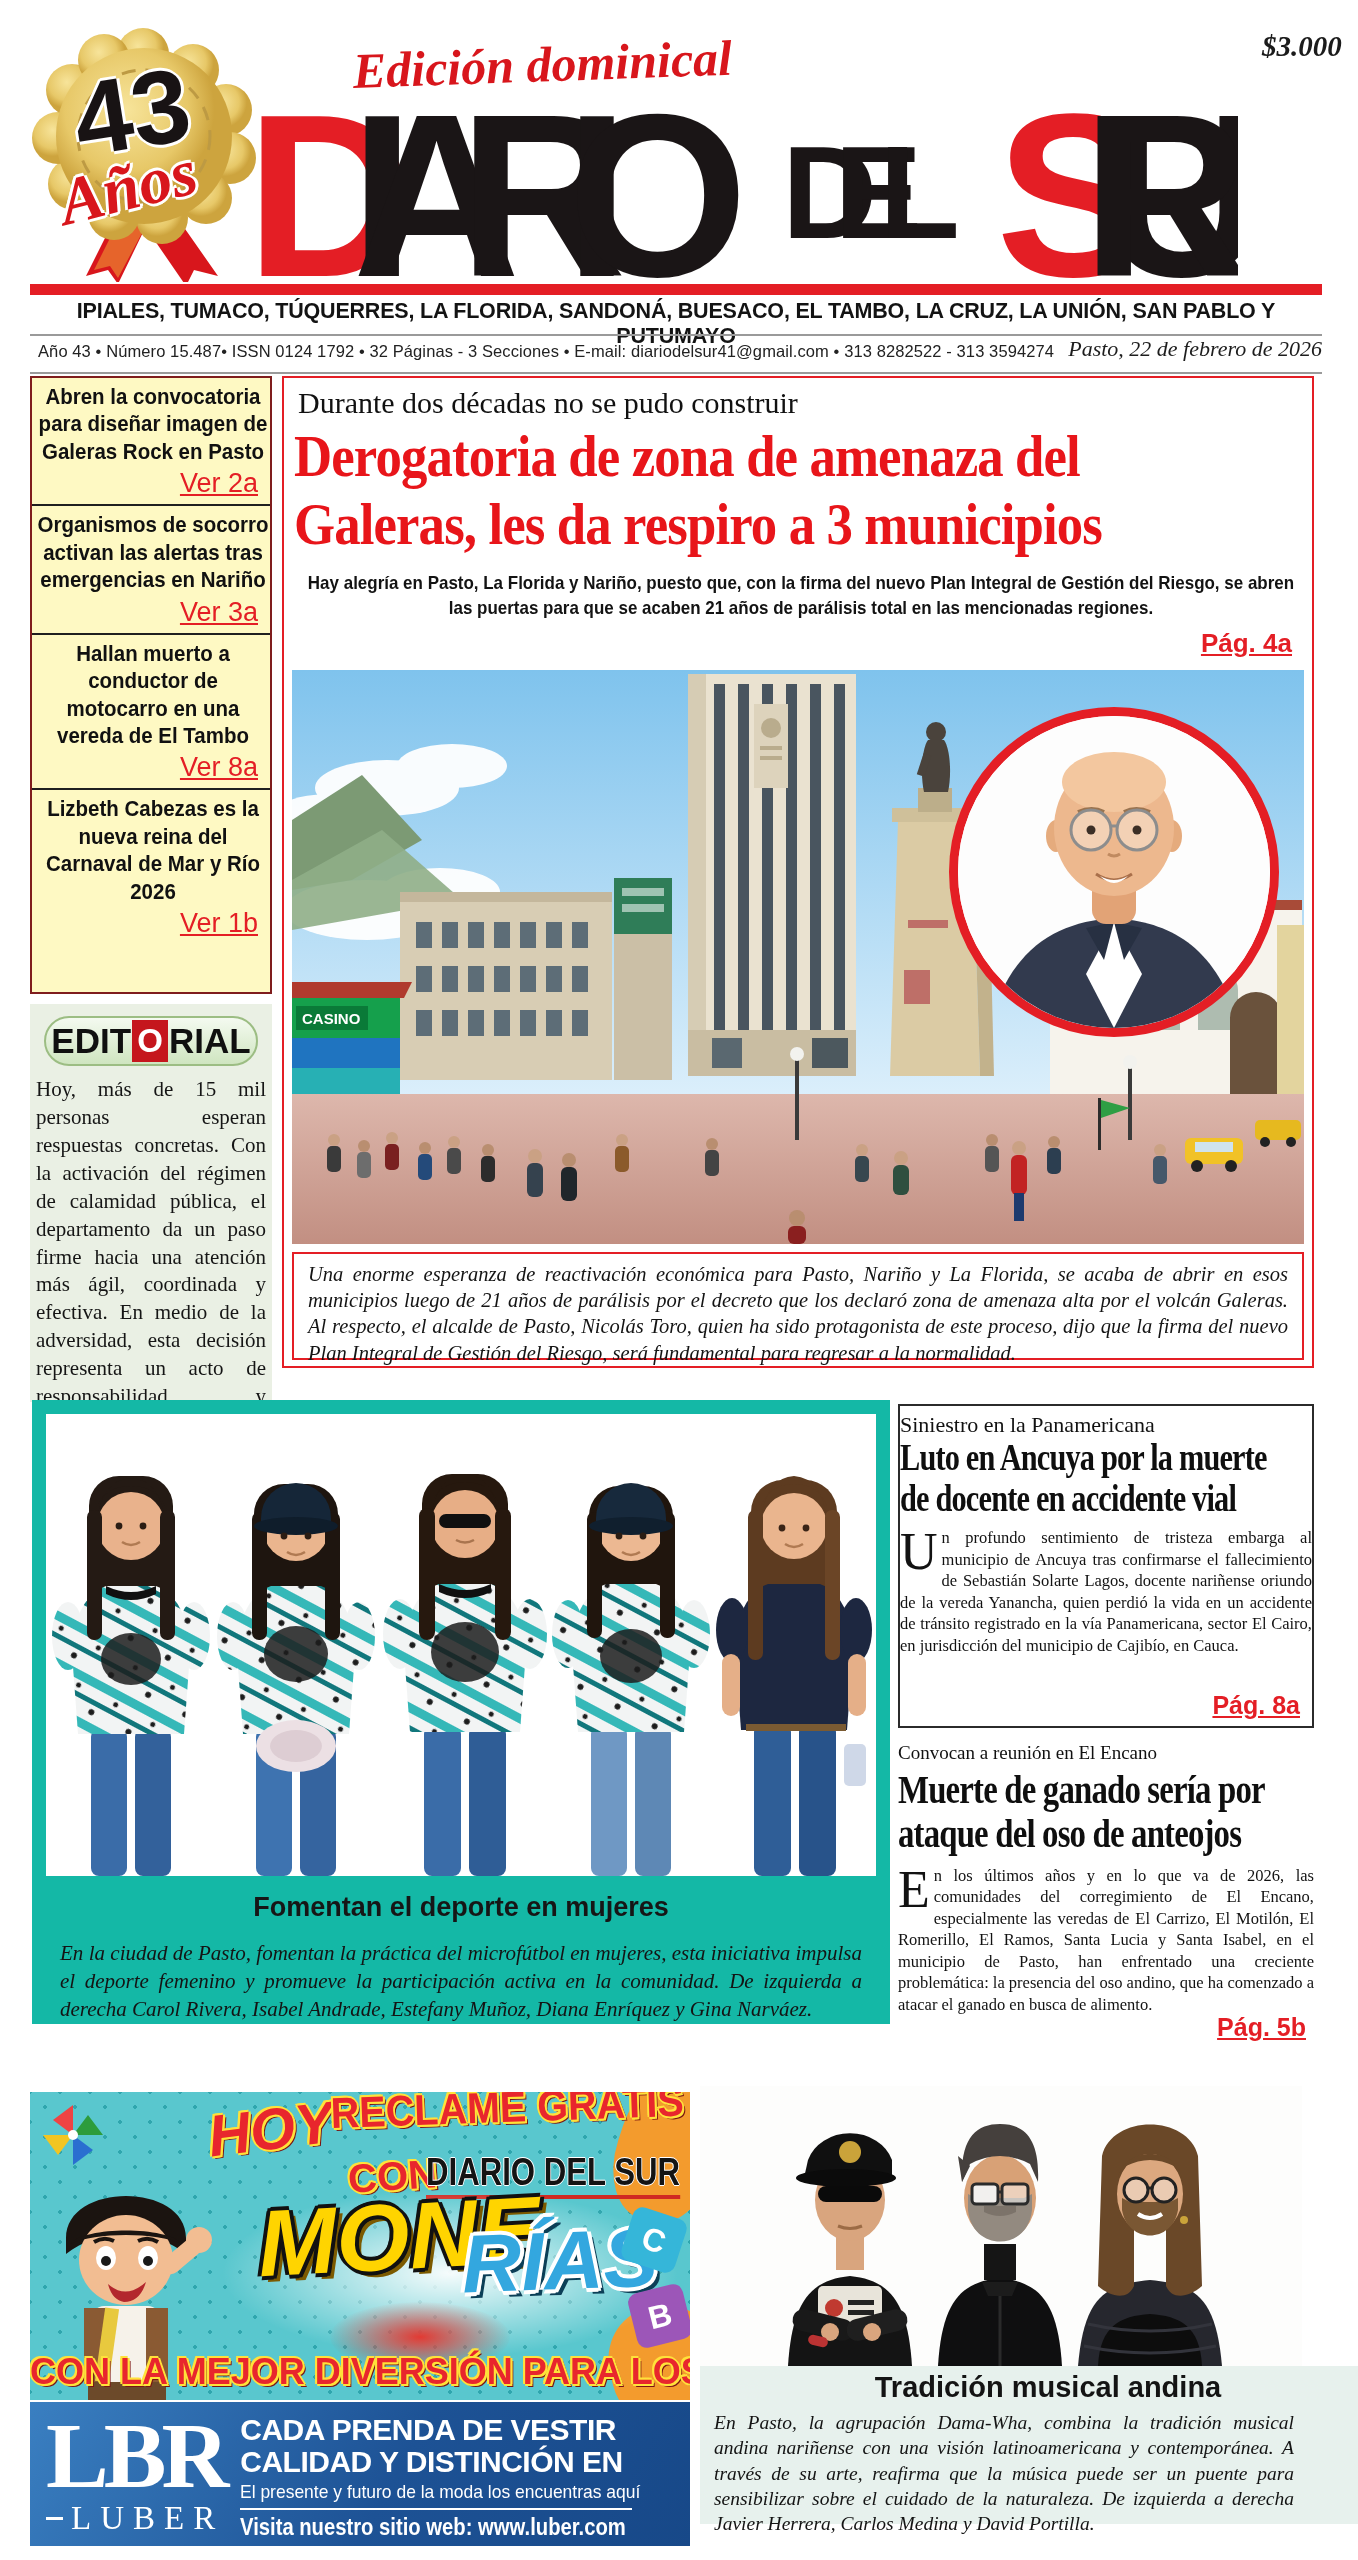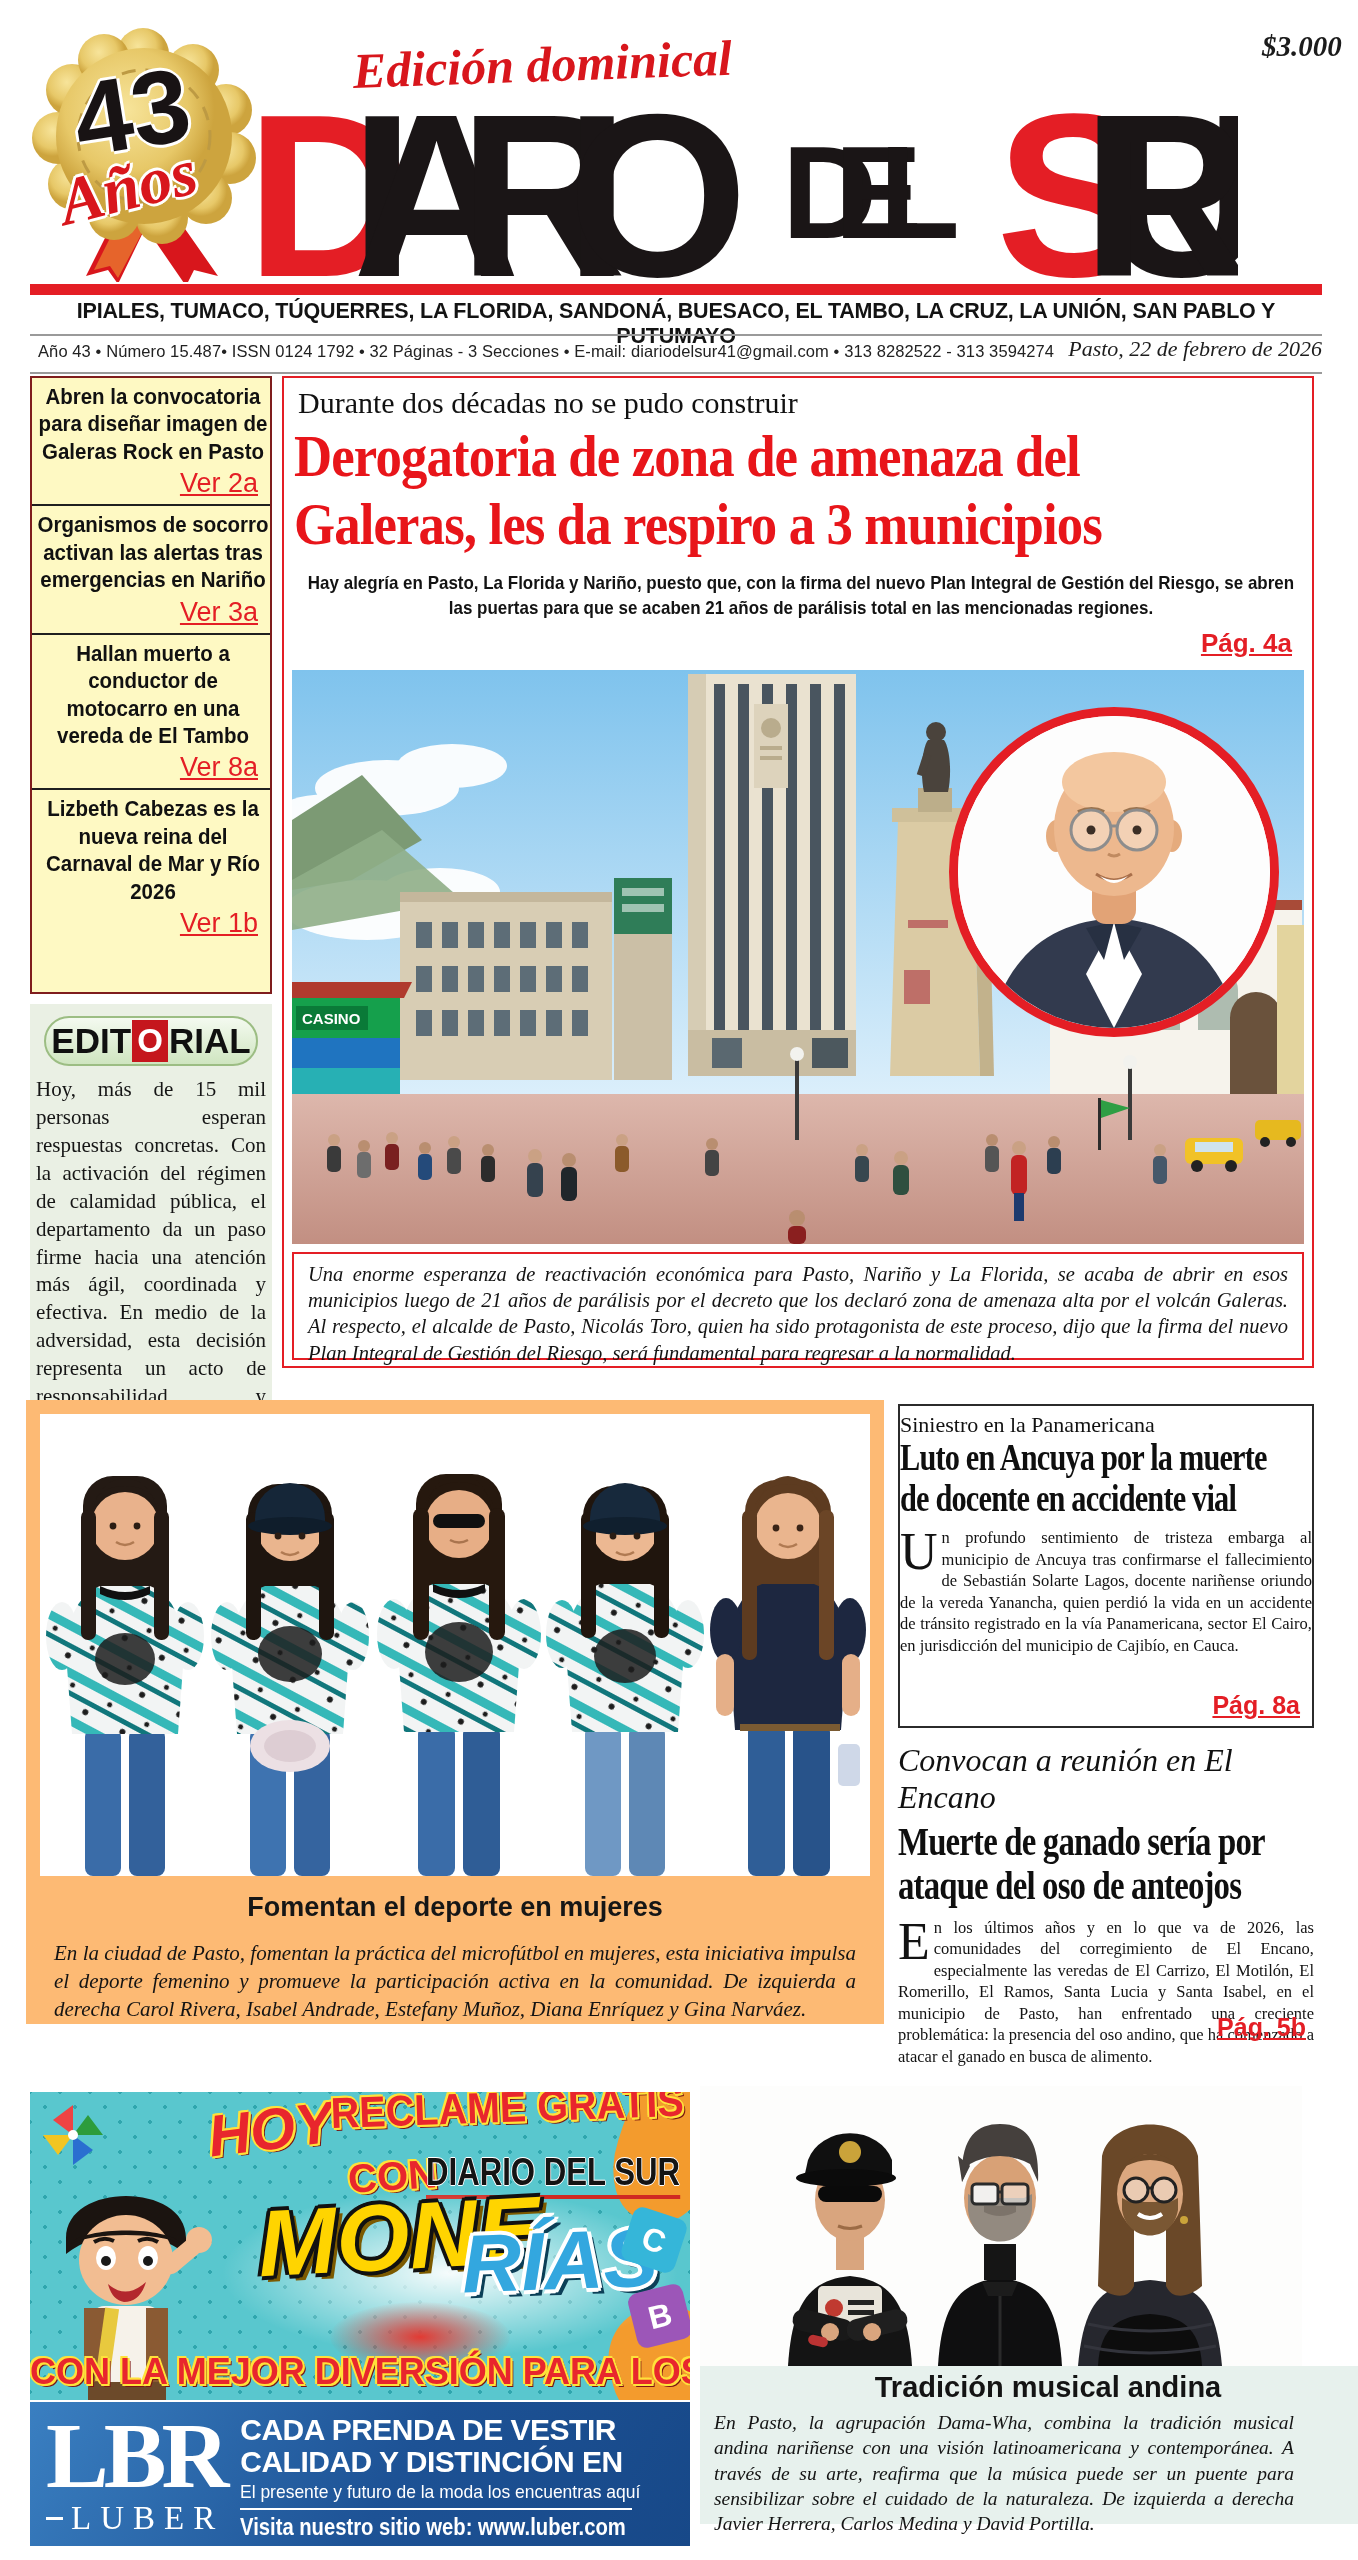--- a/index.html
+++ b/index.html
@@ -62,38 +62,38 @@
   .pageref { color:#e41e25; font-weight:bold; text-decoration:underline; }
   #lead-pag { right:20px; top:250px; font-size:26px; }
   #lead-photo { left:8px; top:292px; width:1012px; height:574px; background:#bcd9ec; overflow:hidden; }
   #inset { left:665px; top:329px; width:330px; height:330px; border:9px solid #e41e25; border-radius:50%;
     background:#fdfdfd; overflow:hidden; }
   #lead-caption { left:8px; top:874px; width:1012px; height:108px; border:2px solid #e41e25;
     padding:7px 14px; font-family:"Liberation Serif",serif; font-style:italic; font-size:20.5px;
     line-height:1.28; text-align:justify; color:#141414; }
 
   
-  #women { left:26px; top:1400px; width:858px; height:624px; background:#fdba74; }
+  #women { left:32px; top:1400px; width:858px; height:624px; background:#14b8a6; }
   #women-photo { left:14px; top:14px; width:830px; height:462px; background:#fff; overflow:hidden; }
   #women-title { left:0; top:492px; width:100%; text-align:center; font-weight:bold; font-size:27px; color:#161616; }
   #women-cap { left:28px; top:540px; width:802px; font-family:"Liberation Serif",serif; font-style:italic;
     font-size:21px; line-height:1.33; text-align:justify; }
 
   
   #ancuya { left:898px; top:1404px; width:416px; height:324px; border:2px solid #2b2b2b; padding:6px 0; background:#fff; }
   .story-kicker { font-family:"Liberation Serif",serif; font-size:22px; color:#111; }
   .story-hl { font-family:"Liberation Serif",serif; font-weight:bold; line-height:1.1; color:#0f0f0f;
     letter-spacing:-1px; white-space:nowrap; transform:scaleX(.82); transform-origin:left top; }
   #ancuya .story-hl { font-size:37px; }
   .story-body { font-family:"Liberation Serif",serif; font-size:16.5px; line-height:1.3; text-align:justify; color:#121212; }
   .dropcap { float:left; font-family:"Liberation Serif",serif; font-weight:normal; font-size:52px;
     line-height:0.8; padding:4px 4px 0 0; }
   #ancuya-pag { position:absolute; right:12px; bottom:6px; font-size:25px; }
   #encano { left:898px; top:1742px; width:416px; height:300px; }
-  #encano .story-kicker { font-size:32px;font-style:italic; }
+  #encano .story-kicker { font-size:19px; }
   #encano .story-hl { font-size:40px; }
   #encano-pag { position:absolute; right:8px; bottom:0px; font-size:25px; }
 
   
   #monerias { left:30px; top:2092px; width:660px; height:308px; overflow:hidden;
     background-color:#59c7ce;
     background-image:radial-gradient(#2fa6ae 9%, rgba(0,0,0,0) 10%), radial-gradient(#2fa6ae 9%, rgba(0,0,0,0) 10%);
     background-size:30px 30px; background-position:0 0,15px 15px; }
   .outline-red { color:#e8262d; font-weight:bold;
     text-shadow:-2px 0 #ffe23a,2px 0 #ffe23a,0 -2px #ffe23a,0 2px #ffe23a,-2px -2px #ffe23a,2px 2px #ffe23a,3px 3px 0 #7a1313; }

